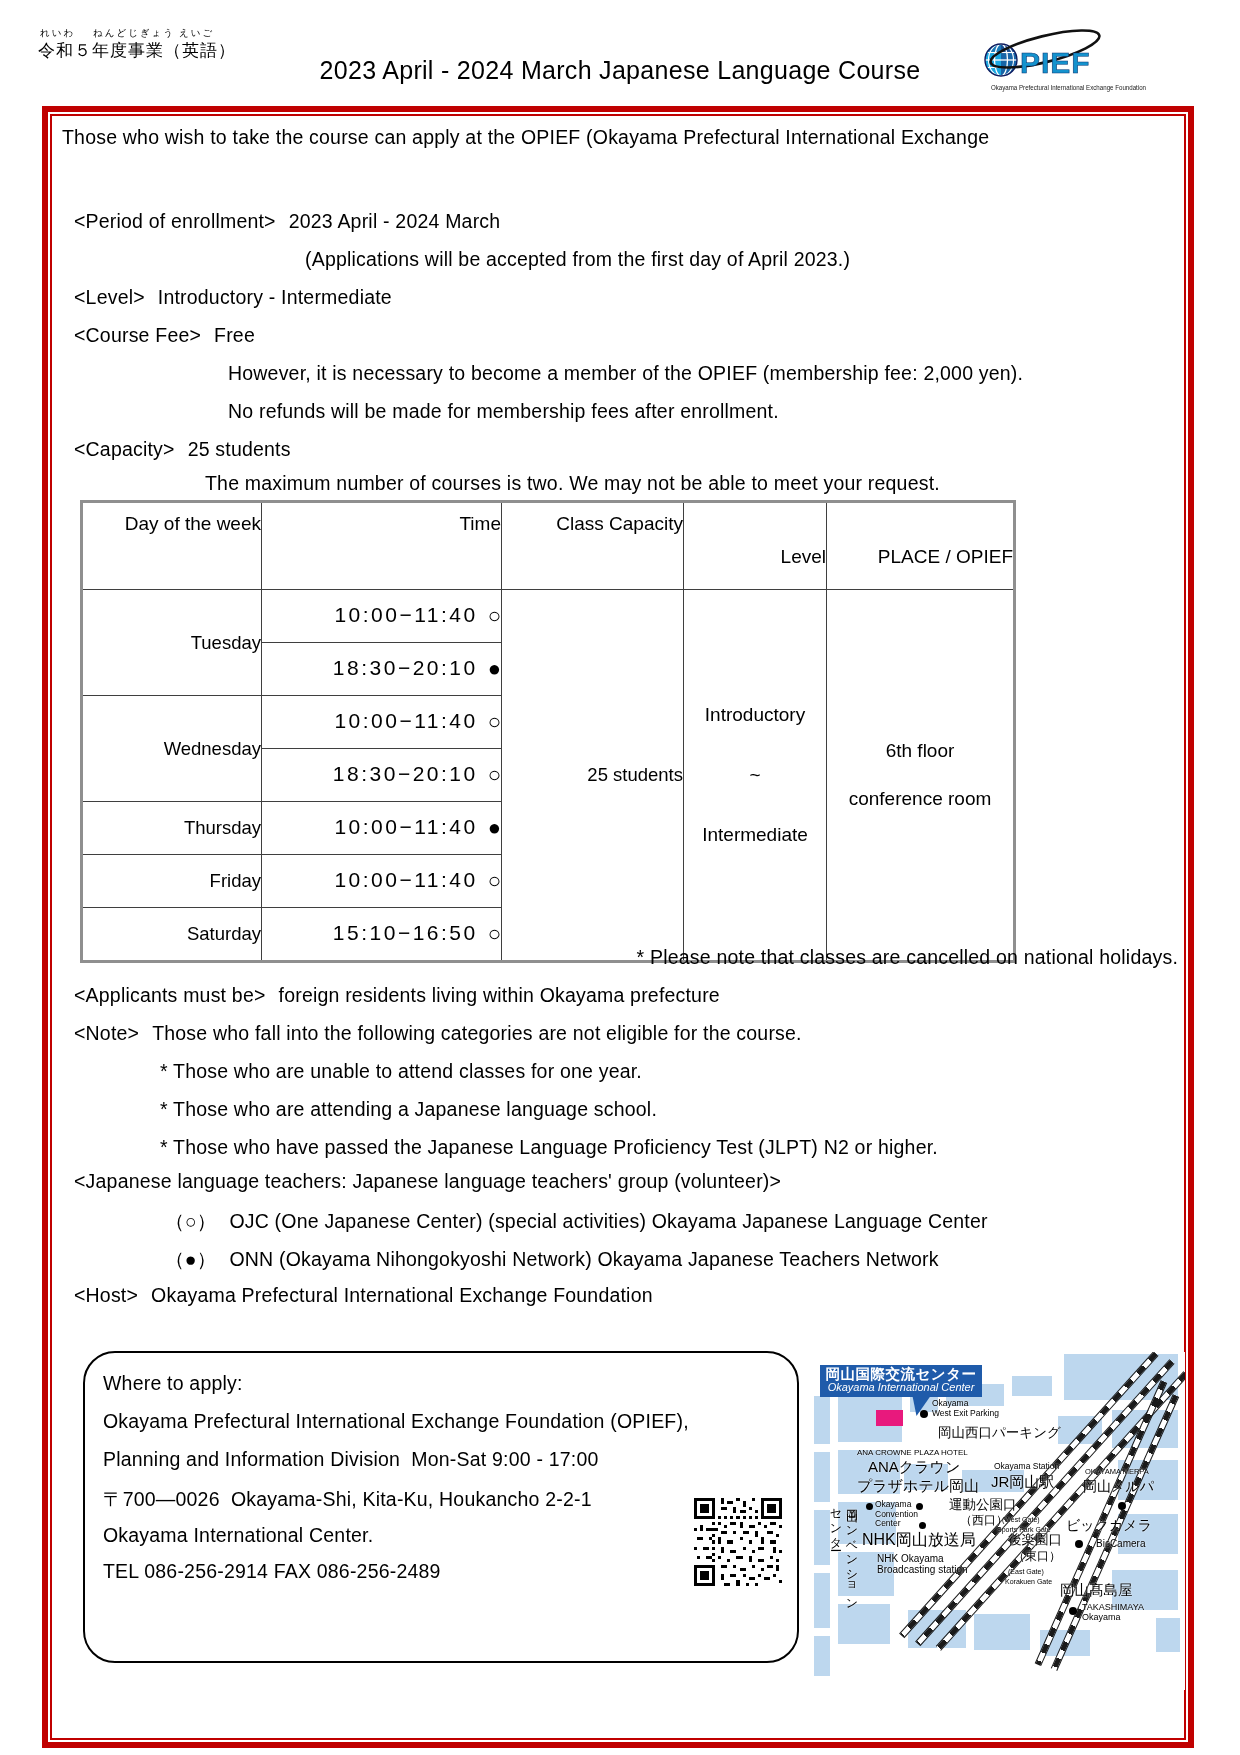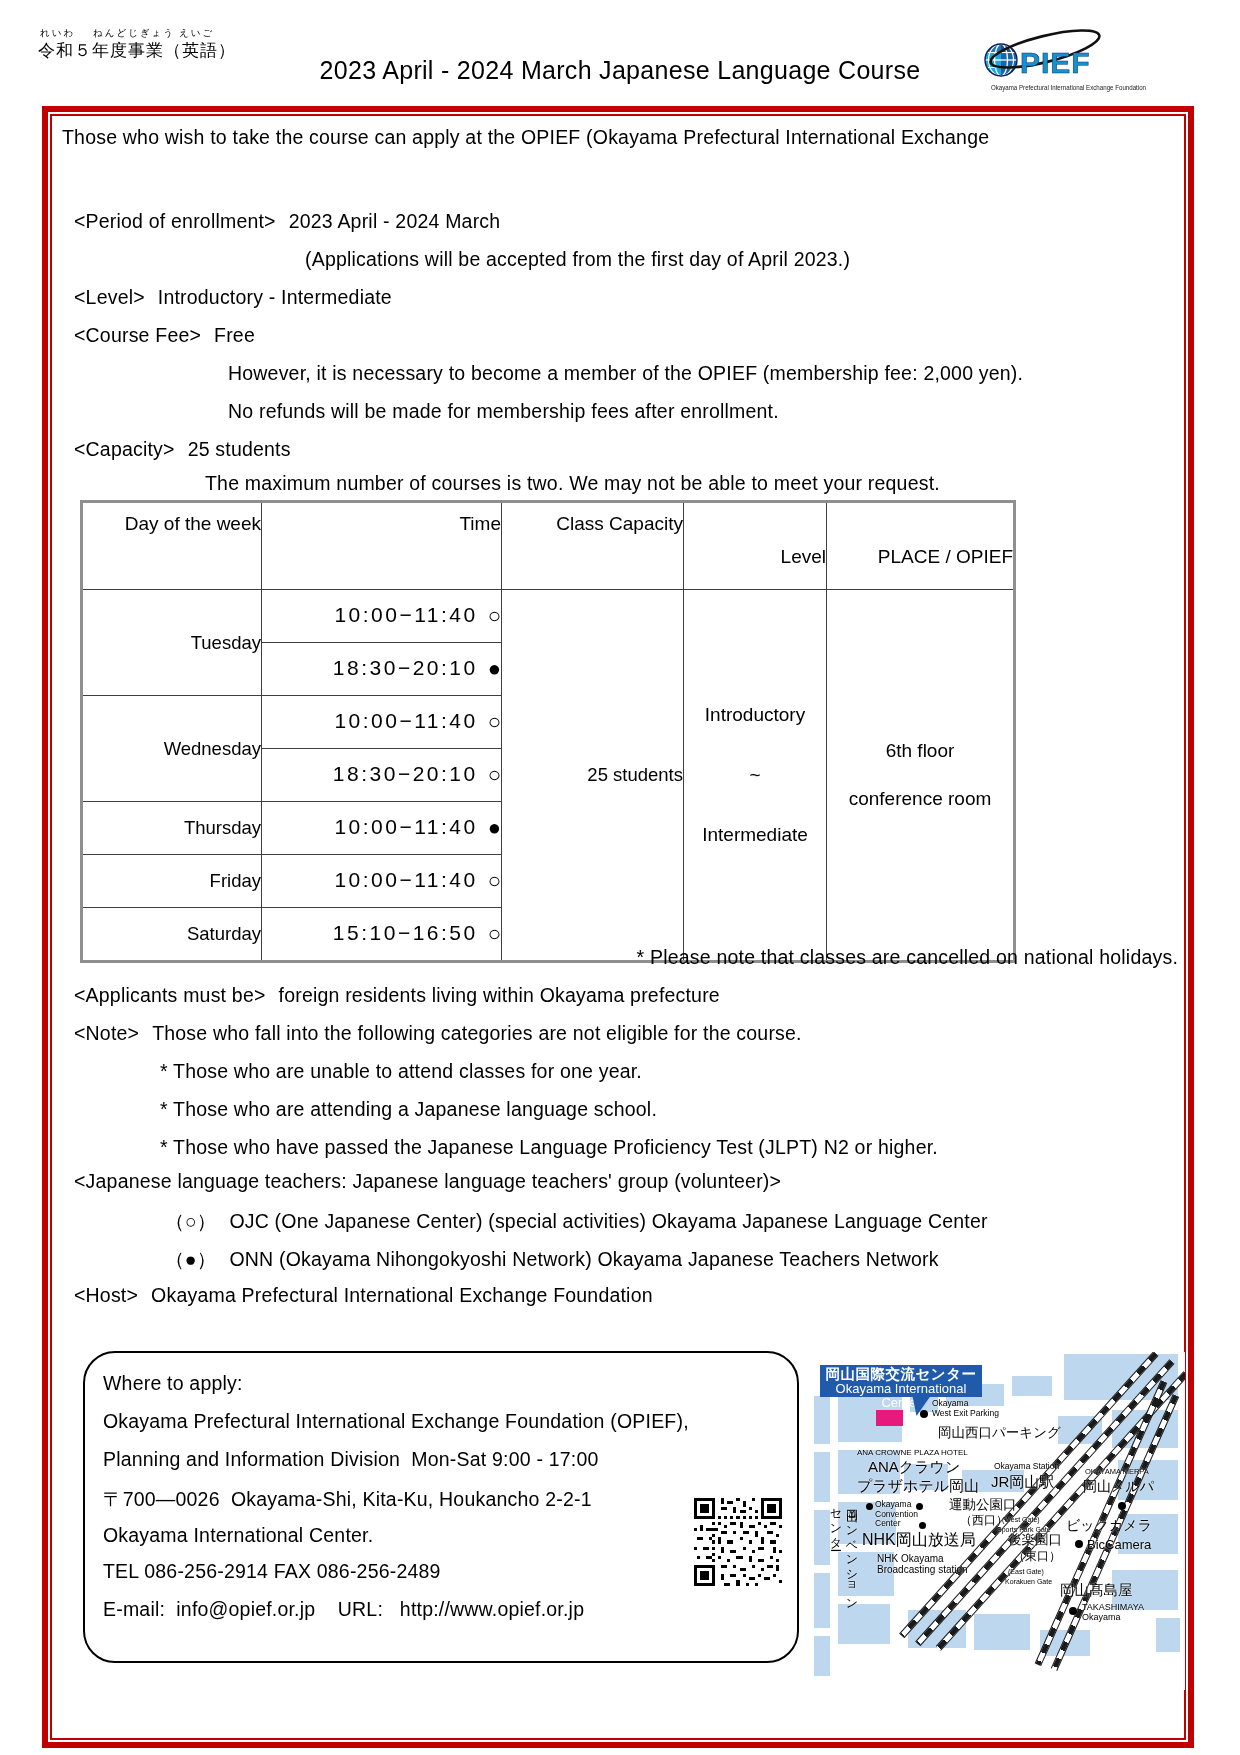--- a/index.html
+++ b/index.html
@@ -34,21 +34,21 @@
   .qr{position:absolute;left:694px;top:1498px;width:88px;height:88px;}
   
   .map{position:absolute;left:812px;top:1352px;width:373px;height:338px;overflow:hidden;background:#fff;}
   .blk{position:absolute;background:#bdd7ee;}
   .rail{position:absolute;height:5px;transform-origin:0 50%;
         background:repeating-linear-gradient(90deg,#1a1a1a 0 9px,#fff 9px 18px);
         border-top:1px solid #1a1a1a;border-bottom:1px solid #1a1a1a;}
   .banner{position:absolute;left:8px;top:13px;width:162px;height:30px;background:#1f5baa;color:#fff;
           text-align:center;line-height:1.05;padding-top:2px;}
   .banner .bj{font-size:14.5px;font-weight:bold;letter-spacing:.5px;}
-  .banner .be{font-size:13px;}
+  .banner .be{font-size:11px;font-style:italic;}
   .pointer{position:absolute;left:98px;top:44px;width:0;height:0;border-left:9px solid transparent;
            border-right:9px solid transparent;border-top:20px solid #1f5baa;transform:skewX(-14deg);}
   .pink{position:absolute;left:64px;top:58px;width:27px;height:16px;background:#e8197d;}
   .ml{position:absolute;white-space:nowrap;line-height:1.12;color:#000;text-shadow:0 0 2px #fff;}
   .mv{position:absolute;writing-mode:vertical-rl;text-orientation:upright;font-size:12px;
       letter-spacing:1px;white-space:nowrap;text-shadow:0 0 2px #fff;}
   .dot{position:absolute;width:8px;height:8px;border-radius:50%;background:#000;}
 </style>
 </head>
 <body>
@@ -179,21 +179,20 @@
     <span class="lbl">&lt;Host&gt;</span><span class="val">Okayama Prefectural International Exchange Foundation</span>
   </div>
 
   <div class="apply-box"></div>
   <div class="t" style="left:103px;top:1372px">Where to apply:</div>
   <div class="t" style="left:103px;top:1410px">Okayama Prefectural International Exchange Foundation (OPIEF),</div>
   <div class="t" style="left:103px;top:1448px">Planning and Information Division&nbsp;&nbsp;Mon-Sat 9:00 - 17:00</div>
   <div class="t" style="left:103px;top:1486px">〒700—0026&nbsp;&nbsp;Okayama-Shi, Kita-Ku, Houkancho 2-2-1</div>
   <div class="t" style="left:103px;top:1524px">Okayama International Center.</div>
   <div class="t" style="left:103px;top:1560px">TEL 086-256-2914 FAX 086-256-2489</div>
-  <div class="t" style="left:103px;top:1598px">E-mail:&nbsp;&nbsp;info@opief.or.jp&nbsp;&nbsp;&nbsp;&nbsp;URL:&nbsp;&nbsp;&nbsp;http://www.opief.or.jp</div>
 
   <div class="qr">
     <svg width="88" height="88" viewBox="0 0 29 29" shape-rendering="crispEdges">
       <rect width="29" height="29" fill="#fff"></rect>
       <g fill="#000">
         <rect x="0" y="0" width="7" height="7"></rect>
           <rect x="1" y="1" width="5" height="5" fill="#fff"></rect>
           <rect x="2" y="2" width="3" height="3"></rect>
         <rect x="22" y="0" width="7" height="7"></rect>
           <rect x="23" y="1" width="5" height="5" fill="#fff"></rect>
@@ -284,21 +283,21 @@
     <div class="ml" style="left:50px;top:179px;font-size:16px">NHK岡山放送局</div>
     <div class="ml" style="left:65px;top:201px;font-size:10px">
       <div>NHK Okayama</div>
         <div>Broadcasting station</div>
     </div>
     <div class="ml" style="left:273px;top:116px;font-size:7.5px">OKAYAMA MERPA</div>
     <div class="ml" style="left:271px;top:127px;font-size:14px">岡山メルパ</div>
     <div class="dot" style="left:306px;top:150px"></div>
     <div class="ml" style="left:254px;top:166px;font-size:14px">ビックカメラ</div>
     <div class="dot" style="left:263px;top:188px"></div>
-    <div class="ml" style="left:275px;top:186px;font-size:13px">BicCamera</div>
+    <div class="ml" style="left:284px;top:186px;font-size:10px">BicCamera</div>
     <div class="ml" style="left:248px;top:230px;font-size:14.5px">岡山髙島屋</div>
     <div class="dot" style="left:257px;top:255px"></div>
     <div class="ml" style="left:270px;top:250px;font-size:9px">
       <div>TAKASHIMAYA</div>
         <div>Okayama</div>
     </div>
   </div>
 
 </div>
 

